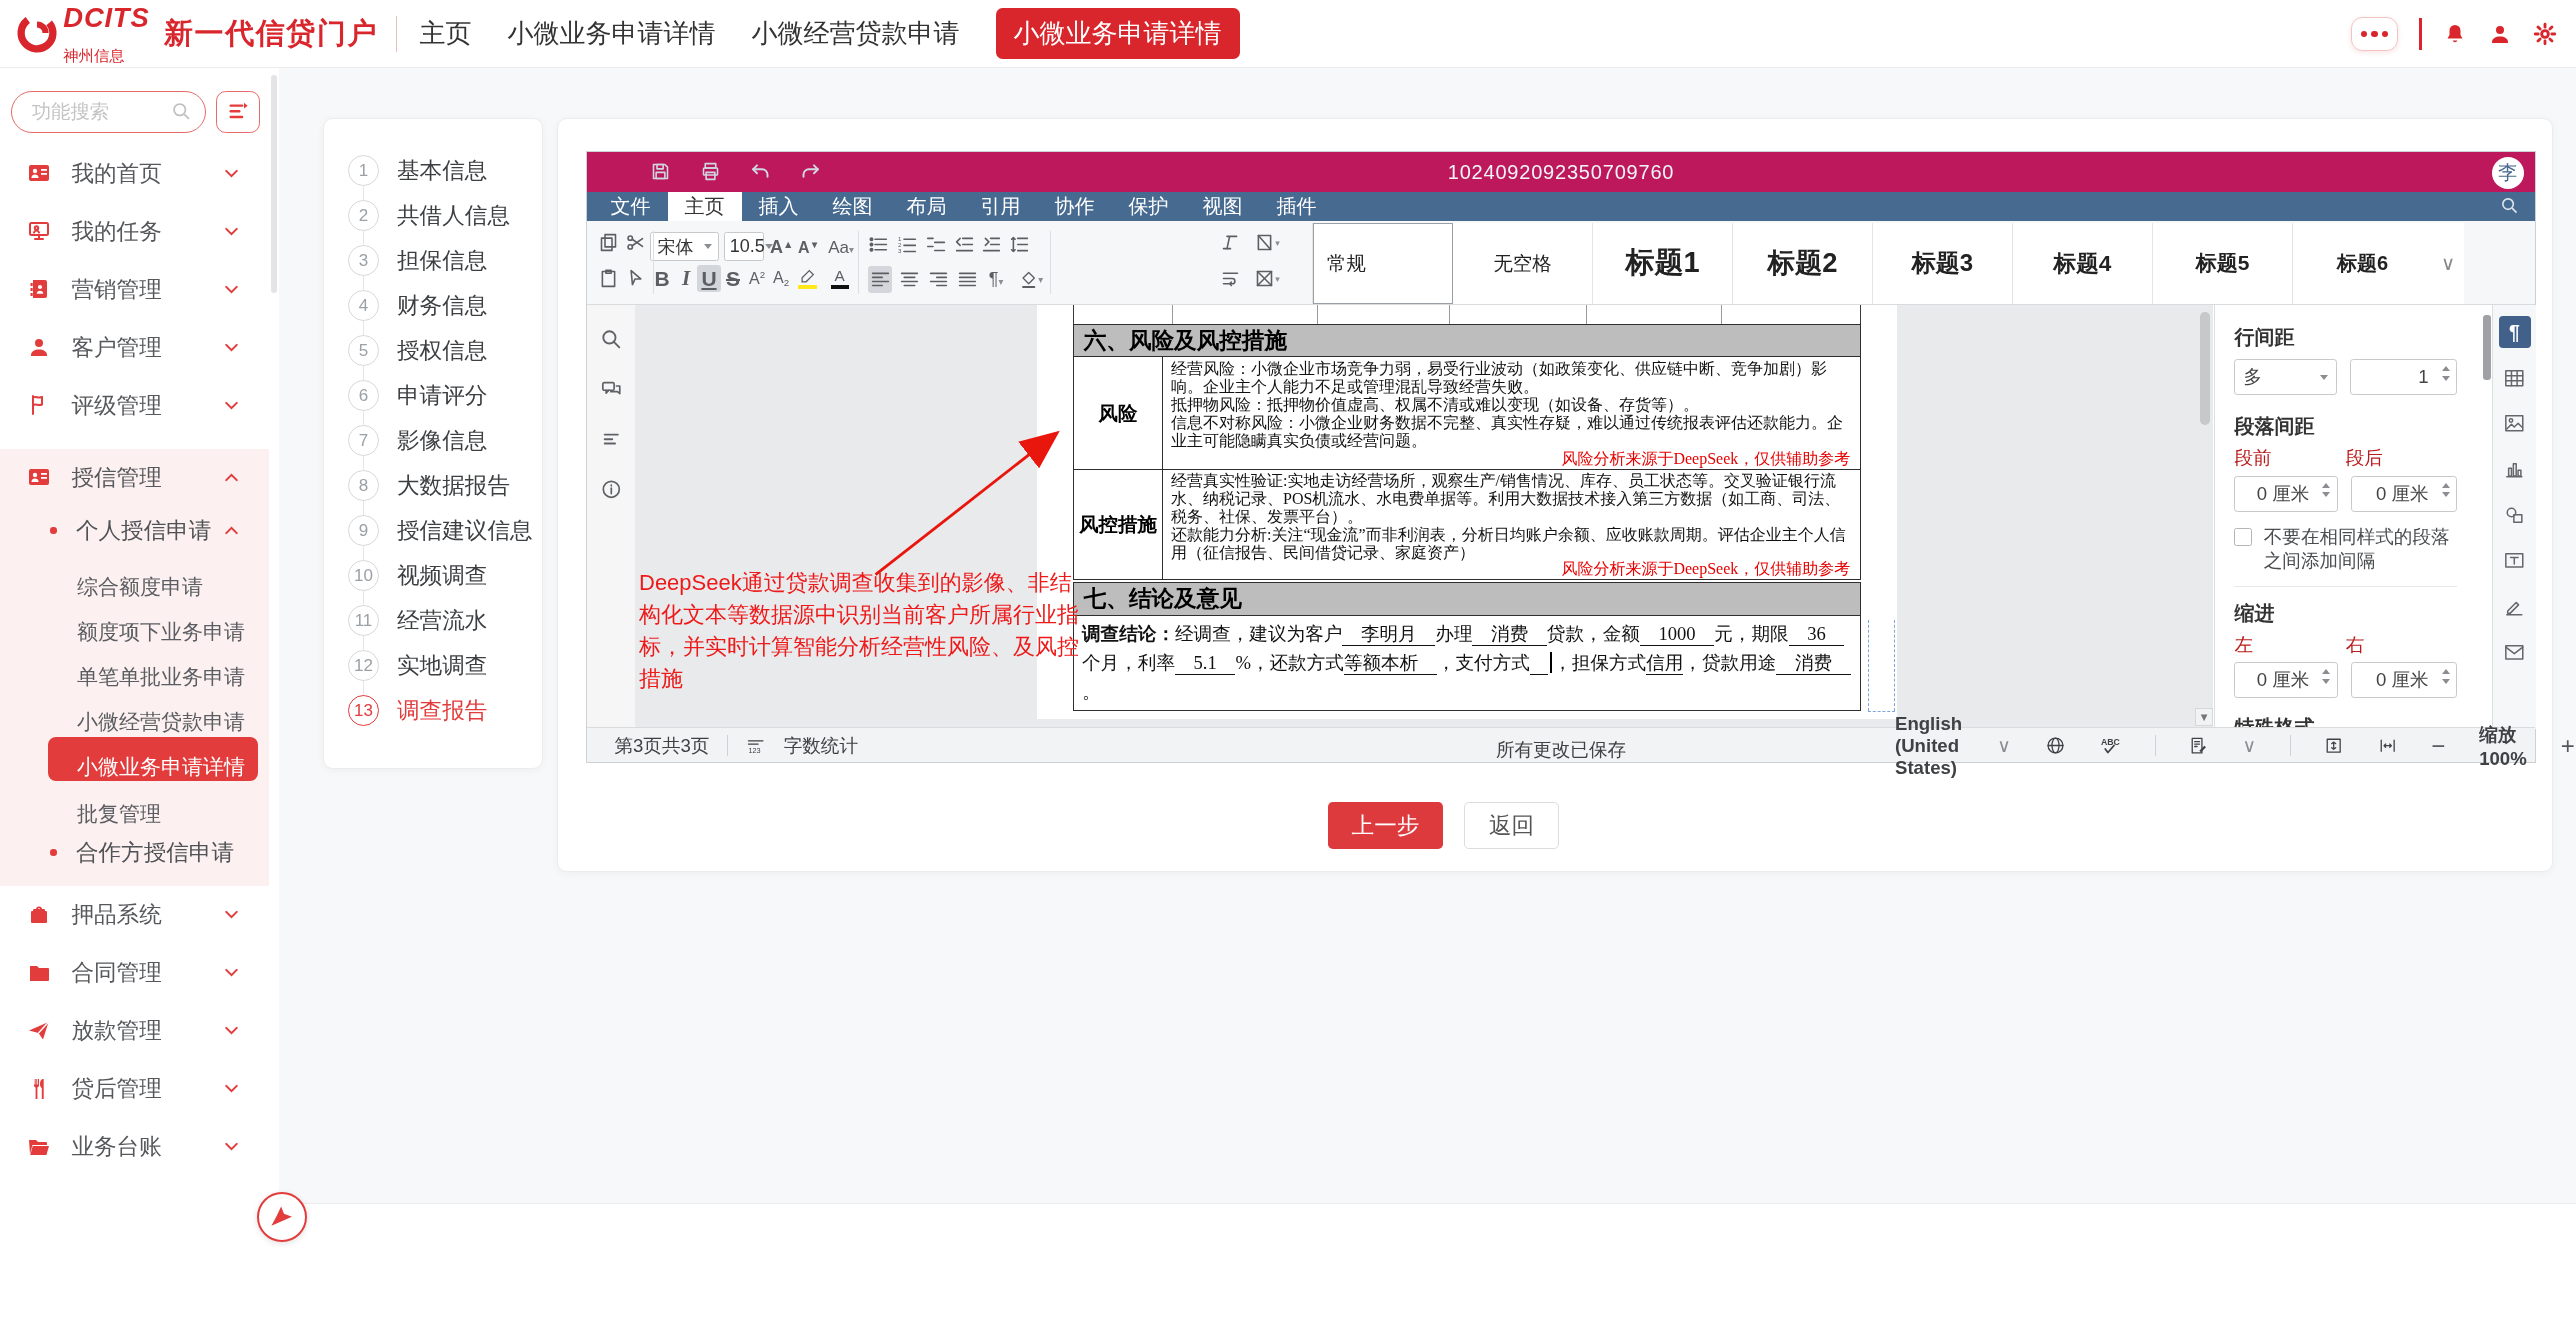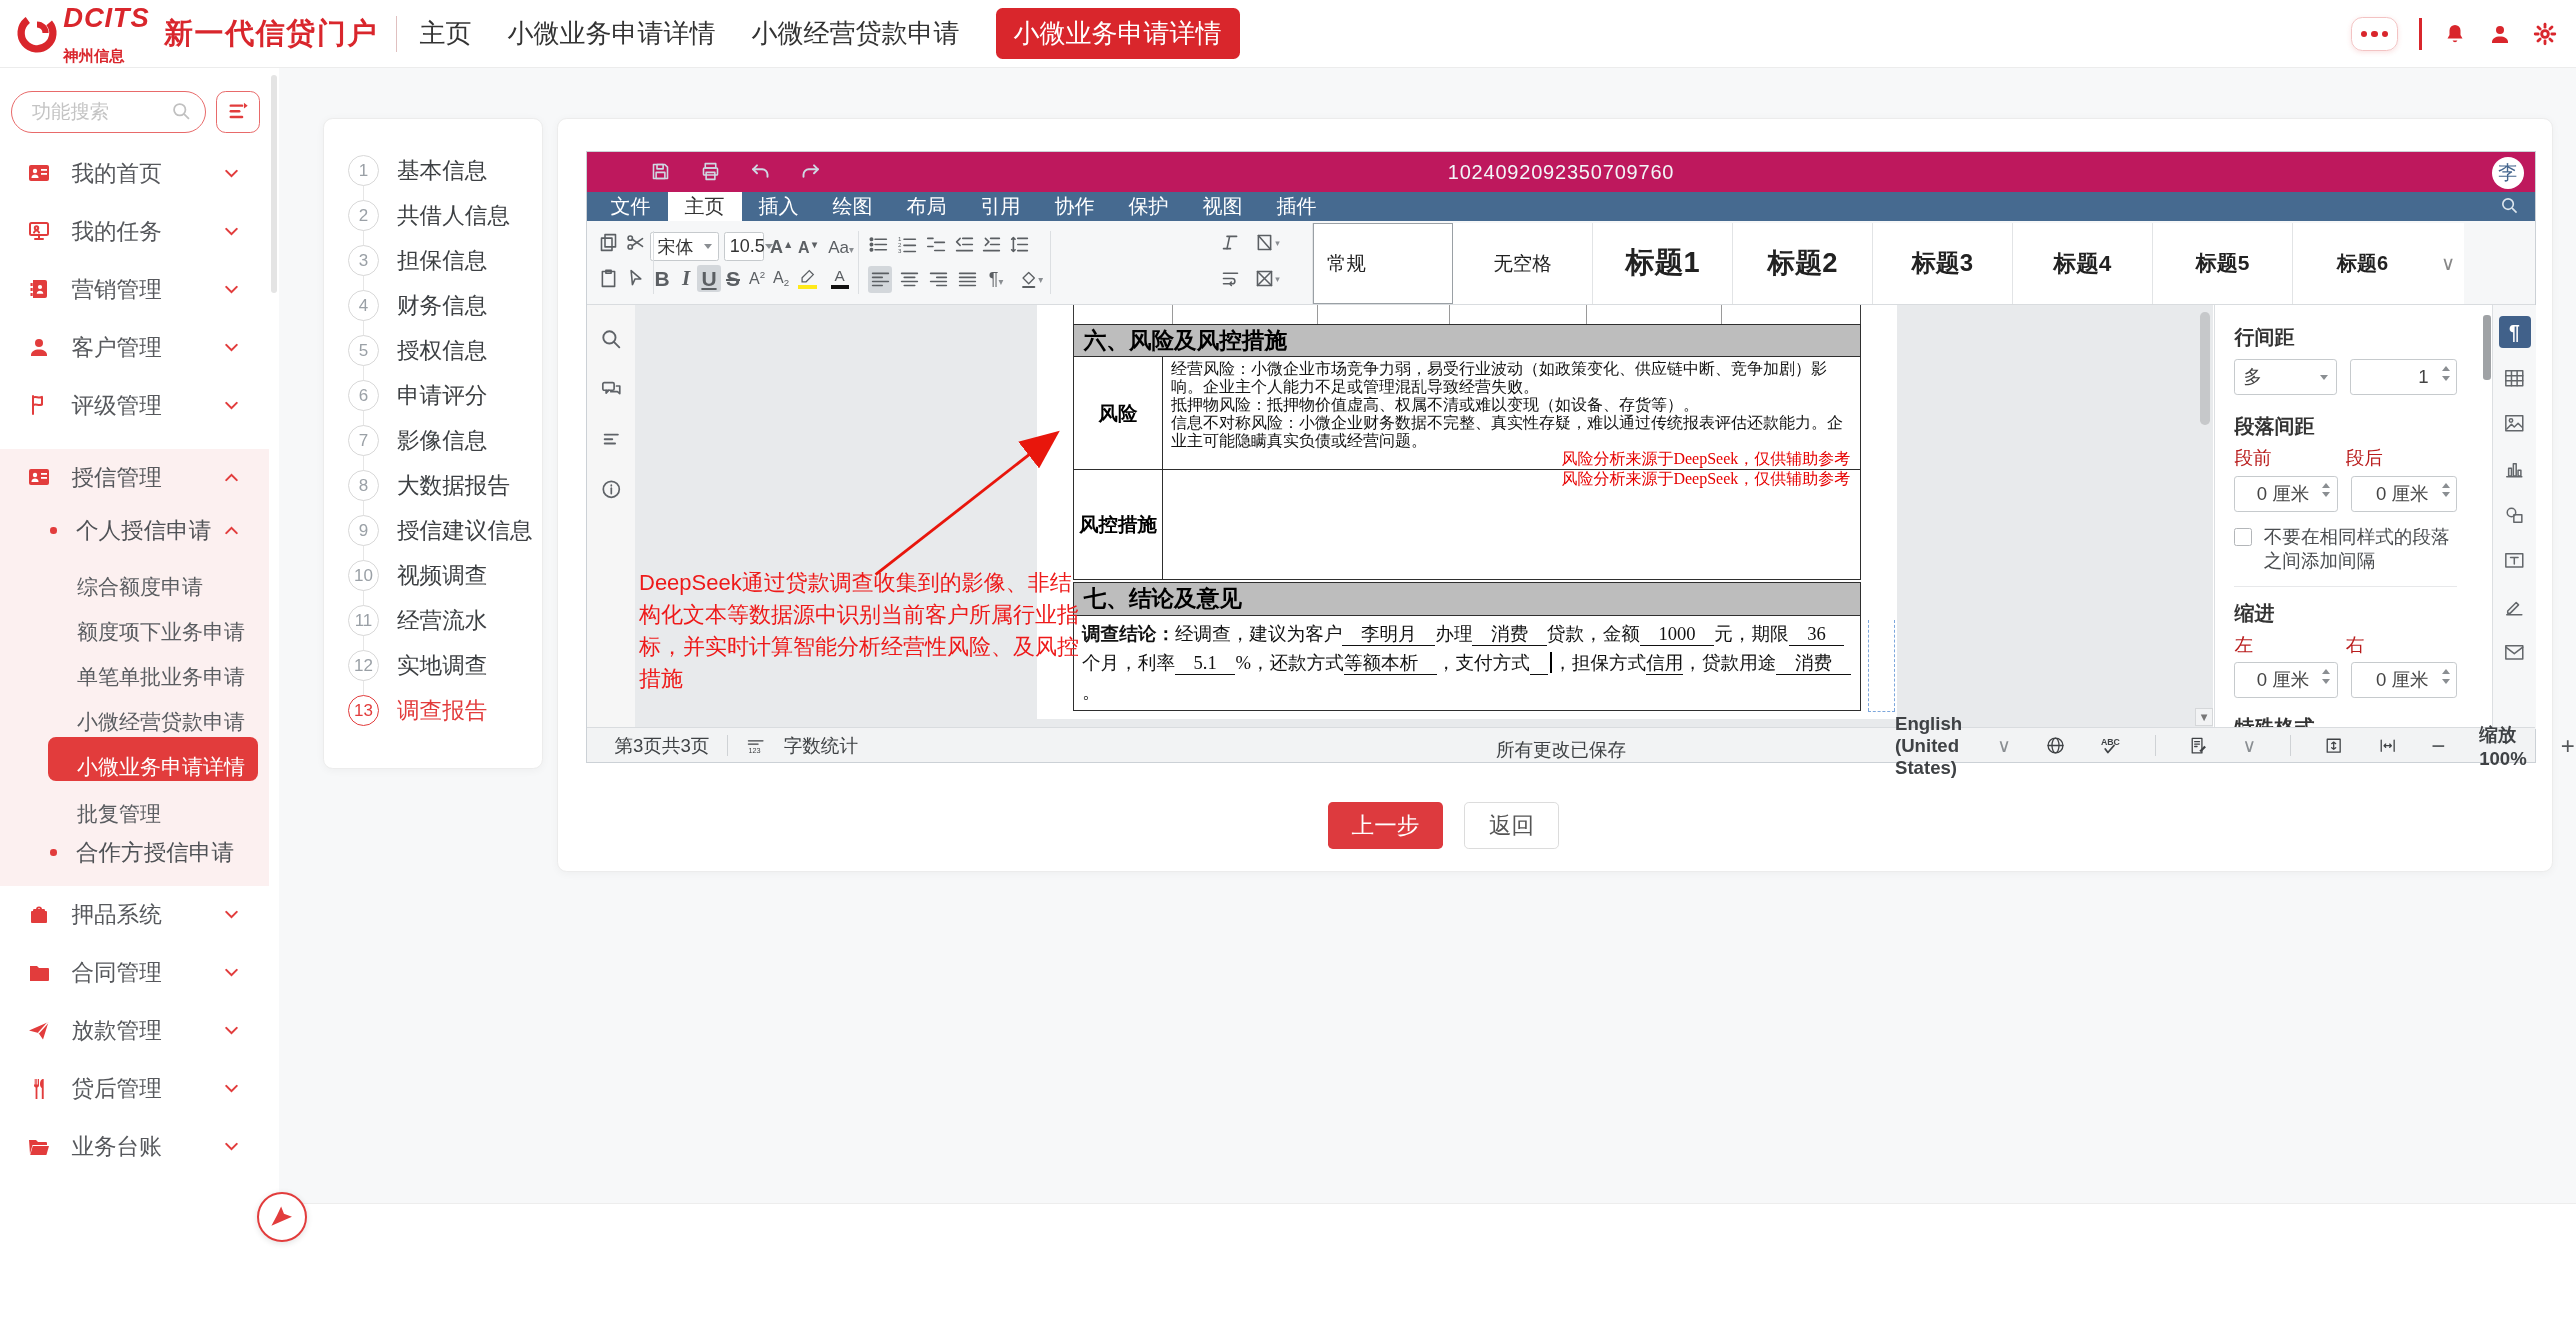--- a/index.html
+++ b/index.html
@@ -7,21 +7,21 @@
 body{font-family:"Liberation Sans","DejaVu Sans",sans-serif;color:#333;background:#fff;position:relative;overflow:hidden}
 svg{display:block}
 .ic{display:inline-flex;align-items:center;justify-content:center}
 
 
 .topbar{position:absolute;top:0;left:0;width:2576px;height:68px;background:#fff;border-bottom:0.8px solid #ececec;display:flex;align-items:center;z-index:30}
 .logo-wrap{display:flex;align-items:center;margin-left:14.5px}
 .logo-swirl{width:44px;height:44px}
 .logo-col{margin-left:4.8px;line-height:1}
 .logo-acr{font-size:27.4px;font-weight:bold;font-style:italic;color:#d9262c;letter-spacing:0.8px}
-.logo-co{font-size:15.3px;color:#d9262c;font-weight:bold;margin-top:16px}
+.logo-co{font-size:15.3px;color:#d9262c;font-weight:normal;margin-top:16px}
 .portal-title{font-size:29px;font-weight:bold;color:#d9262c;margin-left:14.5px;letter-spacing:1.6px}
 .hdr-div{width:0.8px;height:36px;background:#e0c0c0;margin:0 22.6px 0 18px}
 .nav-tabs{display:flex;align-items:center;gap:36px}
 .nav-tab{font-size:26px;color:#333;cursor:pointer;white-space:nowrap}
 .nav-tab.active{background:#d9262c;color:#fff;padding:8px 18px;border-radius:6.5px}
 .hdr-right{position:absolute;right:19.4px;top:0;height:68px;display:flex;align-items:center;gap:21px}
 .more-pill{width:47px;height:34px;border:1.6px solid #f3c3c3;border-radius:11.3px;display:flex;align-items:center;justify-content:center;gap:4px;box-shadow:0 1.6px 4.8px rgba(220,60,60,.15)}
 .more-pill i{width:6.5px;height:6.5px;border-radius:50%;background:#d9262c}
 .hdr-vdiv{width:2.4px;height:32px;background:#d9262c}
 .hicon{color:#d9262c}
@@ -812,20 +812,24 @@
                     <div>经营风险：小微企业市场竞争力弱，易受行业波动（如政策变化、供应链中断、竞争加剧）影响。企业主个人能力不足或管理混乱导致经营失败。</div>
                     <div>抵押物风险：抵押物价值虚高、权属不清或难以变现（如设备、存货等）。</div>
                     <div>信息不对称风险：小微企业财务数据不完整、真实性存疑，难以通过传统报表评估还款能力。企业主可能隐瞒真实负债或经营问题。</div>
                   </div>
                 <div class="dnote">风险分析来源于DeepSeek，仅供辅助参考</div>
               </div>
             </div>
             <div class="drow" style="height:111px">
               <div class="dlabel">风控措施</div>
               <div class="dcontent" style="padding-top:1.6px">
+                <div id="control-paras">
+                    <div>经营真实性验证:实地走访经营场所，观察生产/销售情况、库存、员工状态等。交叉验证银行流水、纳税记录、POS机流水、水电费单据等。利用大数据技术接入第三方数据（如工商、司法、税务、社保、发票平台）。</div>
+                    <div>还款能力分析:关注“现金流”而非利润表，分析日均账户余额、应收账款周期。评估企业主个人信用（征信报告、民间借贷记录、家庭资产）</div>
+                  </div>
                 <div class="dnote" style="margin-top:-1.6px">风险分析来源于DeepSeek，仅供辅助参考</div>
               </div>
             </div>
             <div class="dgap"></div>
             <div class="sech">七、结论及意见</div>
             <div class="dconc" id="conclusion"><span class="b">调查结论：</span><span>经调查，建议为客户</span><span class="u">　李明月　</span><span>办理</span><span class="u">　消费　</span><span>贷款，金额</span><span class="u">　1000　</span><span>元，期限</span><span class="u">　36　</span><span>个月，利率</span><span class="u">　5.1　</span><span>%，还款方式</span><span class="u">等额本析　</span><span>，支付方式</span><span class="u">　</span><span class="caret"></span><span>，担保方式</span><span class="u">信用</span><span>，贷款用途</span><span class="u">　消费　</span><span>。</span></div>
           </div>
           <div class="dashv" style="left:831px;top:315px;height:91px"></div>
           <div class="dashv" style="left:857px;top:315px;height:91px"></div>
           <div class="dashh" style="left:831px;top:406px;width:27px"></div>

